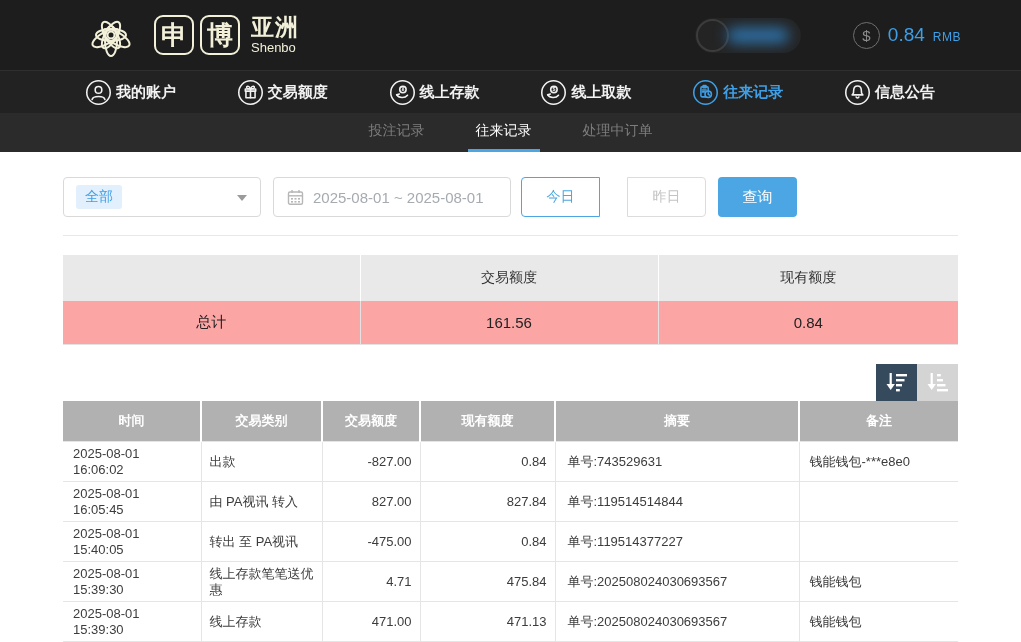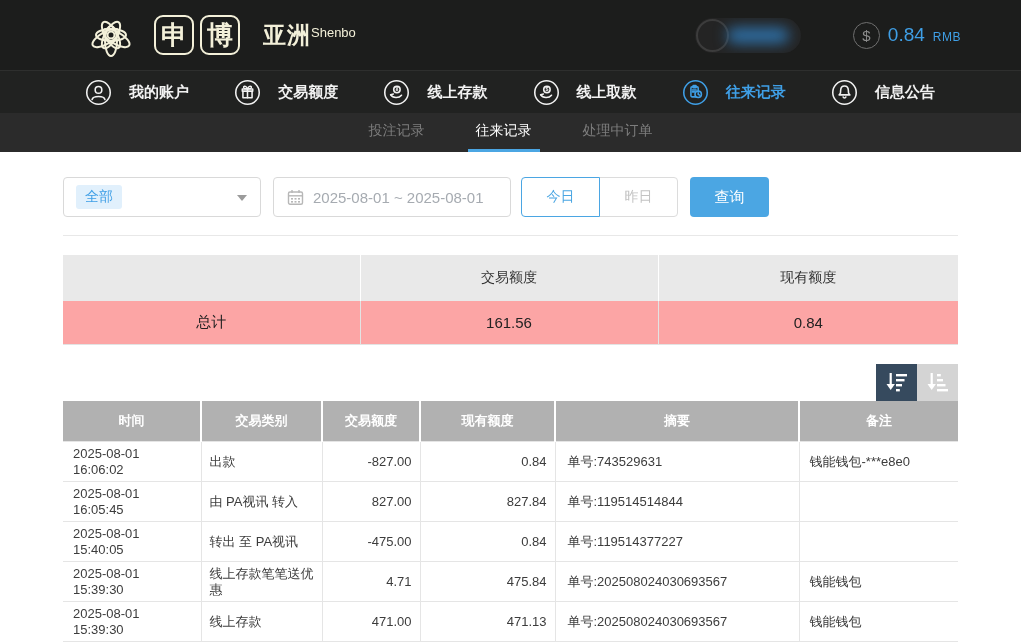--- a/index.html
+++ b/index.html
@@ -8,41 +8,41 @@
   .page { width:1021px; height:642px; }
 
   
   .topbar { height:71px; background:#1c1d1c; display:flex; align-items:center;
     justify-content:space-between; padding:0 60px 0 78px; border-bottom:1px solid #2e2f2e; }
   .logo { display:flex; align-items:center; gap:6px; }
   .logo-flower { margin-right:4px; }
   .logo-box { width:40px; height:40px; border:2.5px solid #f3f0d9; border-radius:9px;
     color:#f3f0d9; font-size:26px; font-weight:bold; display:flex; align-items:center;
     justify-content:center; }
-  .logo-right { display:flex; flex-direction:row; line-height:1; margin-left:17px; }
+  .logo-right { display:flex; flex-direction:column; line-height:1; margin-left:5px; }
   .logo-region { color:#f3f0d9; font-size:23px; font-weight:bold; letter-spacing:1px; }
   .logo-latin { color:#f3f0d9; font-size:13px; margin-top:2px; }
 
   .topbar-right { display:flex; align-items:center; gap:52px; }
   .user-blur { position:relative; width:106px; height:35px; border-radius:18px;
     background:#242424; overflow:hidden; }
   .user-blur-circle { position:absolute; left:1px; top:1px; width:33px; height:33px;
     border-radius:50%; border:2px solid #3c3c3c; }
   .user-blur-blob { position:absolute; left:32px; top:10px; width:62px; height:15px;
     border-radius:8px; background:#2f72aa; filter:blur(7px); }
   .balance { display:flex; align-items:center; gap:8px; }
   .dollar-icon { width:27px; height:27px; border:1.5px solid #6f6f6f; border-radius:50%;
     color:#8d8d8d; font-size:15px; display:flex; align-items:center; justify-content:center; }
   .balance-amount { color:#3f9fe6; font-size:19px; }
   .balance-cur { color:#3f9fe6; font-size:12px; margin-top:3px; letter-spacing:.5px; }
 
   
   .mainnav { height:42px; background:#212221; display:flex; align-items:center;
     justify-content:space-between; padding:0 86px 0 85px; }
-  .nav-item { display:flex; align-items:center; gap:17px; color:#f2f2f2; font-size:15px;
+  .nav-item { display:flex; align-items:center; gap:4px; color:#f2f2f2; font-size:15px;
     font-weight:bold; cursor:pointer; }
   .nav-item.active { color:#3f9fe6; }
   .nav-item svg { display:block; }
 
   
   .subnav { height:39px; background:#2b2b2b; display:flex; align-items:stretch;
     justify-content:center; gap:35px; }
   .subtab { display:flex; align-items:center; padding:0 8px; font-size:14px;
     color:#7d7d7d; cursor:pointer; border-bottom:3px solid transparent; }
   .subtab.active { color:#ffffff; border-bottom-color:#4ba6e3; }
@@ -54,21 +54,21 @@
     display:flex; align-items:center; position:relative; cursor:pointer; background:#fff; }
   .select-chip { margin-left:12px; background:#e1f0fc; color:#3f9fe6; font-size:14px;
     padding:3px 9px; border-radius:3px; }
   .caret { position:absolute; right:13px; top:17px; width:0; height:0;
     border-left:5px solid transparent; border-right:5px solid transparent;
     border-top:6px solid #9b9b9b; }
   .date-input { margin-left:12px; width:238px; height:40px; border:1px solid #d9d9d9;
     border-radius:4px; display:flex; align-items:center; gap:9px; padding-left:13px;
     background:#fff; cursor:pointer; }
   .date-text { color:#a6abb1; font-size:15px; }
-  .segmented { margin-left:10px; display:flex; }
+  .segmented { margin-left:10px; display:flex;gap:28px; }
   .seg-btn { width:79px; height:40px; background:#fff; border:1px solid #dcdcdc;
     color:#c3c3c3; font-size:14px; margin-left:-1px; cursor:pointer; position:relative;
     font-family:inherit; }
   .seg-btn:first-child { border-radius:4px 0 0 4px; margin-left:0; }
   .seg-btn:last-child { border-radius:0 4px 4px 0; }
   .seg-btn.active { border-color:#4ba6e3; color:#4ba6e3; z-index:2; }
   .search-btn { margin-left:12px; width:79px; height:40px; background:#4ba6e3;
     border:none; border-radius:4px; color:#fff; font-size:15px; cursor:pointer;
     font-family:inherit; }
 

